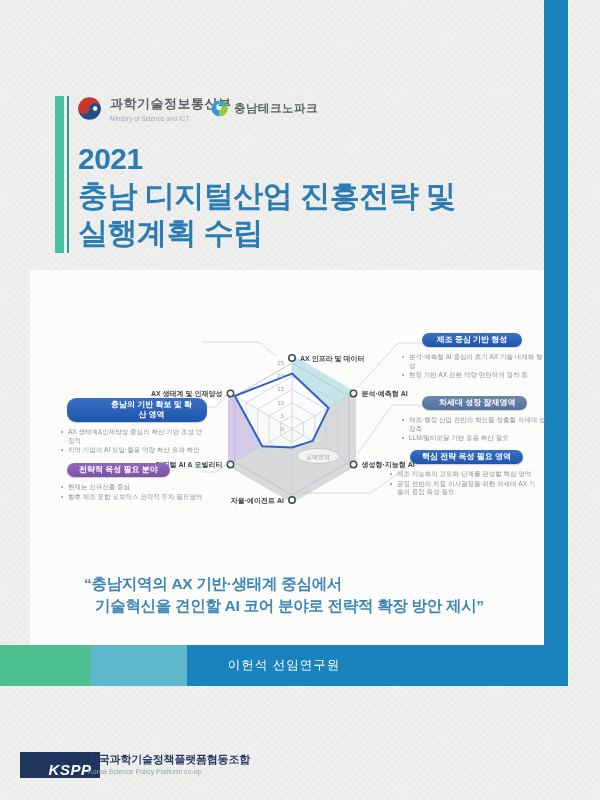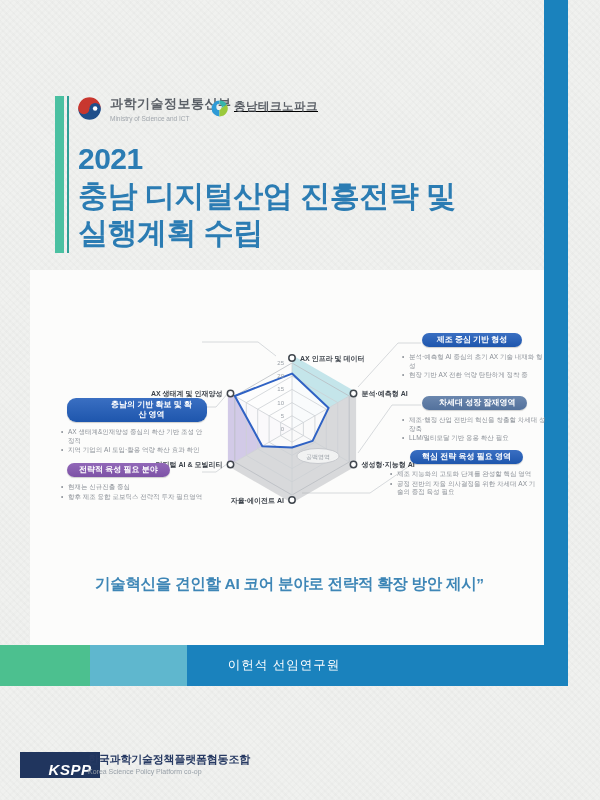--- a/index.html
+++ b/index.html
@@ -16,21 +16,21 @@
   .right-bar{ position:absolute; left:544px; top:0; width:24px; height:686px; background:#1a82bd; }
 
   
   .accent-bar{ position:absolute; left:55px; top:96px; width:9px; height:157px; background:#4ac0a1; }
   .accent-line{ position:absolute; left:67px; top:96px; width:2px; height:157px; background:#2f9e96; }
   .ministry{ position:absolute; left:76px; top:95px; display:flex; align-items:center; }
   .ministry svg{ width:27px; height:27px; }
   .ministry-text{ margin-left:7px; }
   .ministry-name{ font-size:13px; font-weight:bold; color:#5a5f66; letter-spacing:0.5px; }
   .ministry-sub{ font-size:6.5px; color:#a0a6ac; margin-top:2px; }
-  .partner{ position:absolute; left:210px; top:99px; display:flex; align-items:flex-start;text-decoration:underline; }
+  .partner{ position:absolute; left:210px; top:99px; display:flex; align-items:center; }
   .partner svg{ width:19px; height:19px; }
   .partner-name{ margin-left:5px; font-size:11.5px; font-weight:bold; color:#5a5f66; letter-spacing:0.5px; }
 
   
   .title-block{ position:absolute; left:78px; top:140px; color:#2b7cb3; font-weight:800; }
   .title-block div{ font-size:30px; line-height:37px; letter-spacing:-0.5px; }
 
   
   .callout{ position:absolute; width:150px; }
   .pill{
@@ -193,20 +193,21 @@
   </div>
   <div class="callout" id="cr3">
     <span class="pill pill-blue">핵심 전략 육성 필요 영역</span>
     <div class="bullets">
       <div class="bullet">제조 지능화의 고도화 단계를 완성할 핵심 영역</div>
       <div class="bullet">공정 전반의 자율 의사결정을 위한 차세대 AX 기술의 중점 육성 필요</div>
     </div>
   </div>
 
   <div class="quote">
+    <div class="q1">“충남지역의 AX 기반·생태계 중심에서</div>
     <div class="q2">기술혁신을 견인할 AI 코어 분야로 전략적 확장 방안 제시”</div>
   </div>
 
   <div class="strip">
     <div class="strip-green"></div>
     <div class="strip-light"></div>
     <div class="strip-blue"></div>
   </div>
   <div class="author">이헌석 선임연구원</div>
 

